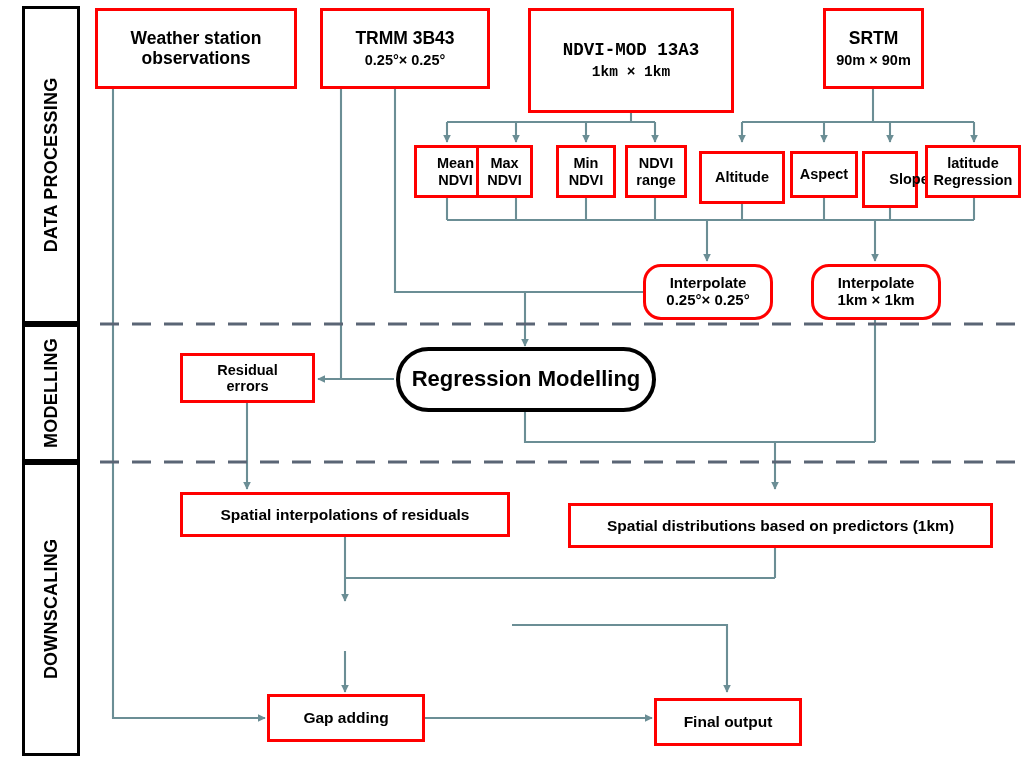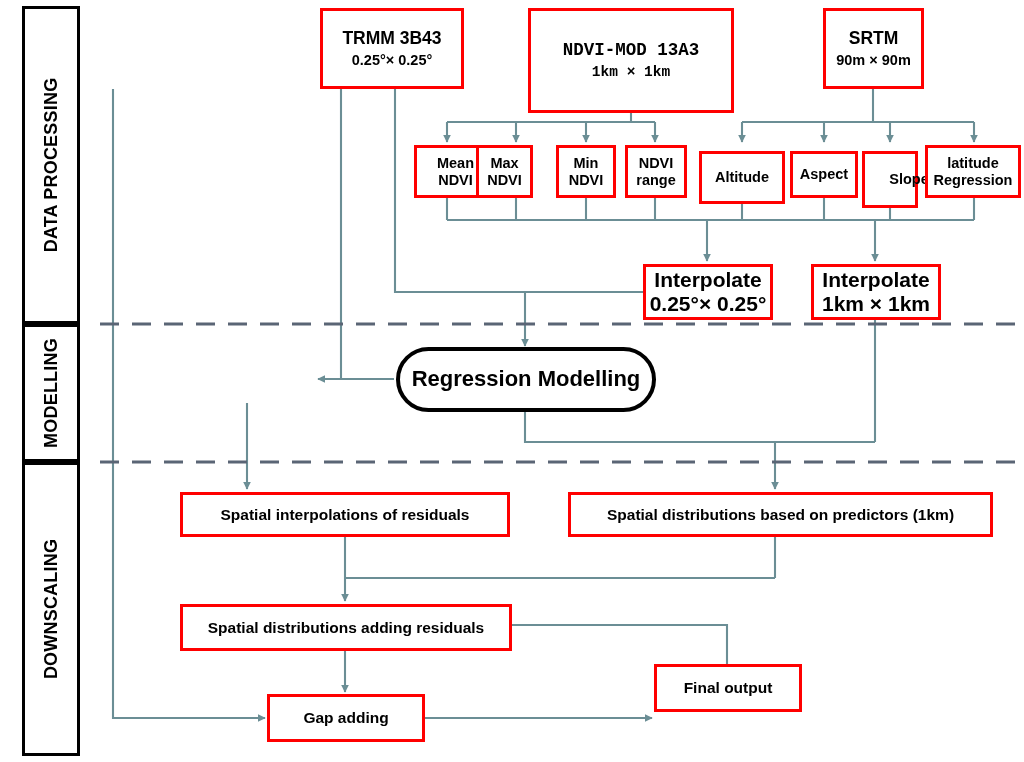--- a/index.html
+++ b/index.html
@@ -16,21 +16,21 @@
 
   
   .node{position:absolute;box-sizing:border-box;background:#fff;border:3px solid #FF0000;
         display:flex;align-items:center;justify-content:center;text-align:center;
         color:#000;font-weight:bold;line-height:1.12;padding:1px 2px;}
   .node.pill{border:4px solid #000;border-radius:46px;}
   .node .l2{display:block;}
   .node.small{font-size:14.5px;}
   .node.src{font-size:17.5px;}
   .node.wide{font-size:15.5px;}
-  .node.interp{font-size:21px;}
+  .node.interp{font-size:15px;border-radius:18px;}
   .node.reg{font-size:22px;font-weight:bold;}
   .nowrap{white-space:nowrap;}
   .sub{display:block;font-size:14.5px;font-weight:bold;margin-top:3px;}
   .src .sub{font-size:14.5px;}
 </style>
 </head>
 <body>
 
 <div id="page">
 
@@ -109,22 +109,28 @@
   <div class="rail" style="left:22px;top:6px;width:58px;height:318px;">
     <span class="rail-label" style="font-size:18px;">DATA PROCESSING</span>
   </div>
   <div class="rail" style="left:22px;top:324px;width:58px;height:138px;">
     <span class="rail-label" style="font-size:18px;">MODELLING</span>
   </div>
   <div class="rail" style="left:22px;top:462px;width:58px;height:294px;">
     <span class="rail-label" style="font-size:18px;">DOWNSCALING</span>
   </div>
 
-
-  <div class="node src" style="left:320px;top:8px;width:144px;height:81px;">
+  <div class="node src" style="left:95px;top:8px;width:202px;height:81px;">
+    <div>
+      <span class="nowrap">Weather station</span>
+      <span class="l2 nowrap">observations</span>
+    </div>
+  </div>
+
+  <div class="node src" style="left:320px;top:8px;width:170px;height:81px;">
     <div>
       <span class="nowrap">TRMM 3B43</span>
       <span class="sub nowrap">0.25°× 0.25°</span>
     </div>
   </div>
 
   <div class="node src" style="left:528px;top:8px;width:206px;height:105px;font-family:Liberation Mono, monospace;">
     <div>
       <span class="nowrap">NDVI-MOD 13A3</span>
       <span class="sub nowrap">1km × 1km</span>
@@ -185,38 +191,41 @@
       <span class="l2 nowrap">0.25°× 0.25°</span>
     </div>
   </div>
   <div class="node interp" style="left:811px;top:264px;width:130px;height:56px;">
     <div>
       <span class="nowrap">Interpolate</span>
       <span class="l2 nowrap">1km × 1km</span>
     </div>
   </div>
 
+  <div class="node small" style="left:180px;top:353px;width:135px;height:50px;">
+    <div>
+      <span>Residual</span>
+      <span class="l2">errors</span>
+    </div>
+  </div>
 
   <div class="node wide" style="left:180px;top:492px;width:330px;height:45px;">
     <span class="nowrap">Spatial interpolations of residuals</span>
   </div>
 
   <div class="node pill reg" style="left:396px;top:347px;width:260px;height:65px;">
     <span class="nowrap">Regression Modelling</span>
   </div>
 
-  <div class="node wide" style="left:568px;top:492px;width:425px;height:45px;">
+  <div class="node wide" style="left:568px;top:503px;width:425px;height:45px;">
     <span class="nowrap">Spatial distributions based on predictors (1km)</span>
   </div>
 
-  <div class="node wide" style="left:180px;top:604px;width:332px;height:47px;">
-    <span class="nowrap">Spatial distributions adding residuals</span>
-  </div>
 
   <div class="node wide" style="left:267px;top:694px;width:158px;height:48px;">
     <span class="nowrap">Gap adding</span>
   </div>
 
-  <div class="node wide" style="left:654px;top:664px;width:148px;height:48px;">
+  <div class="node wide" style="left:654px;top:698px;width:148px;height:48px;">
     <span class="nowrap">Final output</span>
   </div>
 
 </div>
 
 </body></html>

